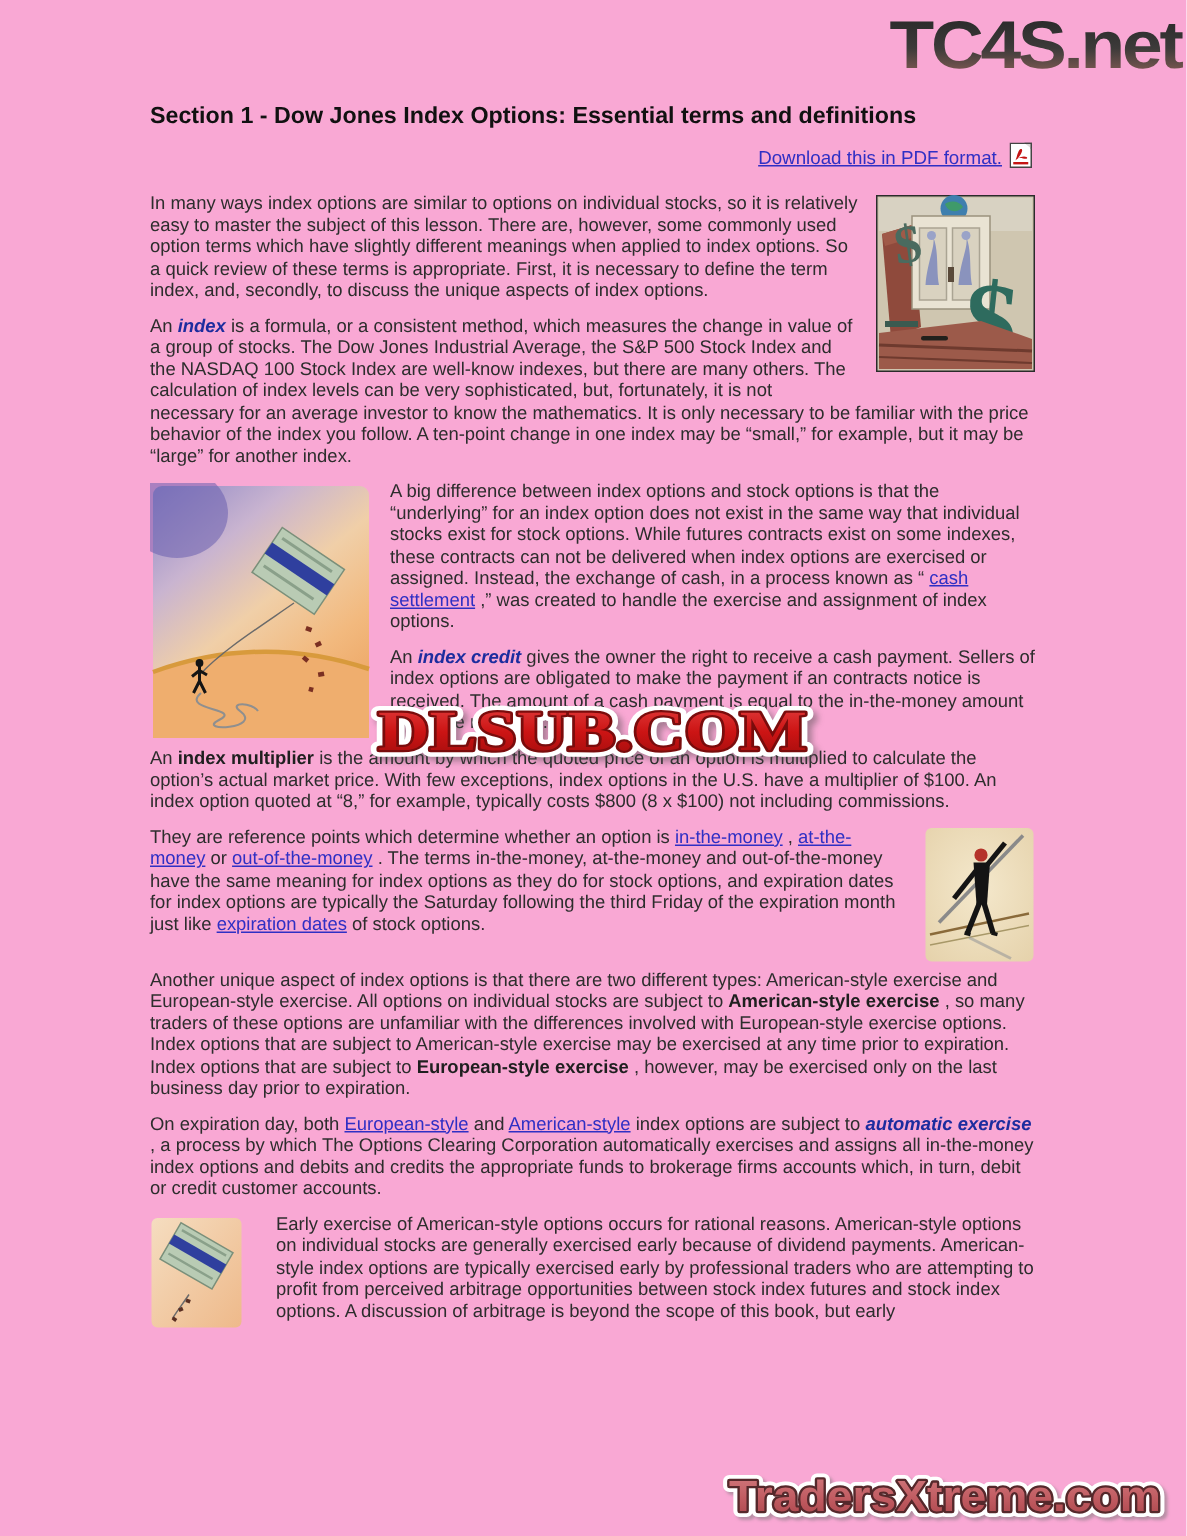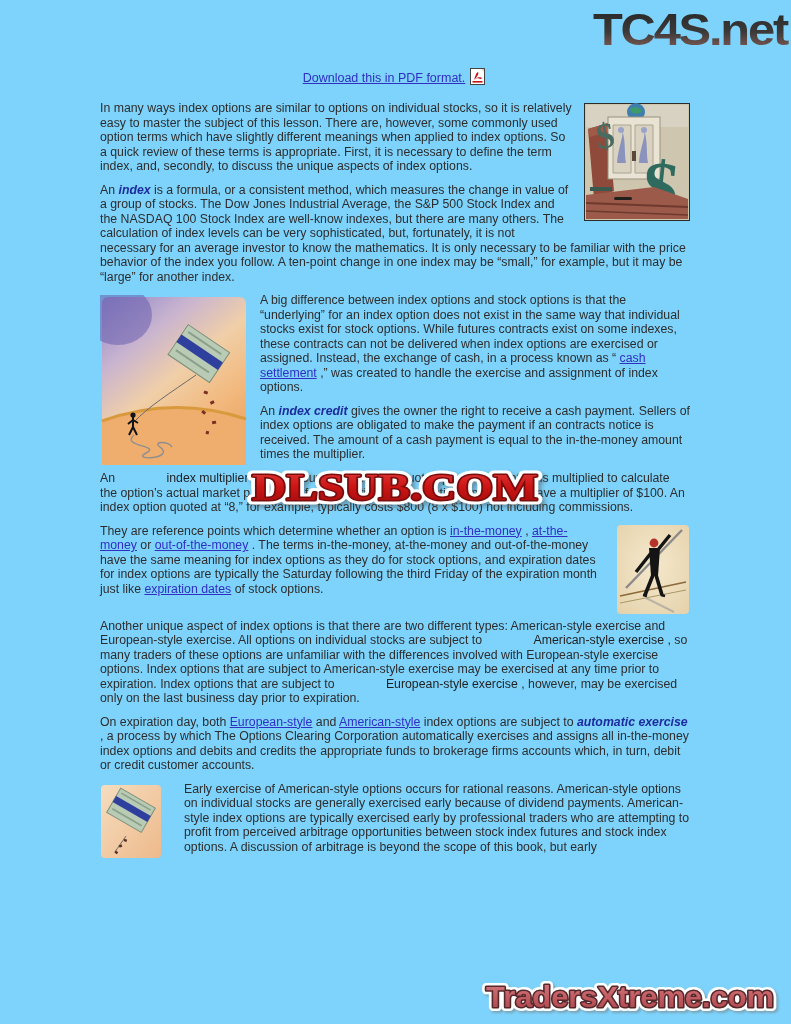--- a/index.html
+++ b/index.html
@@ -1,39 +1,39 @@
 <!DOCTYPE html>
 <html><head>
 <meta charset="utf-8">
 <style>
   html,body{margin:0;padding:0;background:#fff;}
   .page{
-    position:relative;width:791px;height:1024px;background:#7dd3fc;
+    position:relative;width:791px;height:1024px;background:#f9a8d4;
     font-family:"Liberation Sans","DejaVu Sans",sans-serif;
     color:#2d2d2d;overflow:hidden;
   }
   
   .logo-top{position:absolute;top:3px;right:1px;width:200px;height:52px;}
   
   .content{position:absolute;left:100px;top:68px;width:590px;}
   .content h1{
     font-size:15.5px;line-height:19px;font-weight:bold;color:#111;
     margin:0 0 8px 0;letter-spacing:0;
   }
-  .download-row{text-align:center;font-size:12.5px;line-height:17px;margin:0 2px 14px 0;}
+  .download-row{text-align:right;font-size:12.5px;line-height:17px;margin:0 2px 14px 0;}
   .download-row a{color:#2f2fc4;text-decoration:underline;cursor:pointer;}
   .pdf-icon{display:inline-block;width:15px;height:17px;vertical-align:-3px;margin-left:5px;}
   p.body{
     font-size:12.3px;line-height:14.5px;margin:0 0 9px 0;color:#2d2d2d;
   }
   .block{margin:0;}
   .block::after{content:"";display:block;clear:both;}
   a.link{color:#2f2fc4;text-decoration:underline;cursor:pointer;}
   a.termlink{color:#1c2c9e;font-weight:bold;text-decoration:none;cursor:pointer;font-style:italic;}
-  span.bold{font-weight:normal;color:#1f1f1f;margin-left:48px;}
+  span.bold{font-weight:bold;color:#1f1f1f;}
   
   .img-dollar{float:right;width:106px;height:118px;margin:2px 0 6px 10px;}
   .img-kite{float:left;width:148px;height:172px;margin:2px 12px 4px 0;}
   .img-rope{float:right;width:74px;height:91px;margin:0 0 4px 14px;}
   .img-smallkite{float:left;width:62px;height:75px;margin:2px 22px 4px 0;}
   svg{display:block;}
   
   .watermark-center{
     position:absolute;left:240px;top:464px;width:310px;height:46px;
     filter:drop-shadow(3px 3px 2px rgba(70,70,70,.45));
@@ -58,20 +58,21 @@
           <stop offset="0.55" stop-color="#3c3a39"></stop>
           <stop offset="1" stop-color="#96655c"></stop>
         </linearGradient>
       </defs>
       <text x="100" y="42" text-anchor="middle" font-family="Liberation Sans, sans-serif" font-size="45" font-weight="bold" letter-spacing="-2" fill="url(#tc4s-grad)" textLength="194" lengthAdjust="spacingAndGlyphs">TC4S.net</text>
     </svg>
   </div>
 
   <div class="content">
 
+    <h1>Section 1 - Dow Jones Index Options: Essential terms and definitions</h1>
 
     <div class="download-row">
       <a href="#">Download this in PDF format.</a><span class="pdf-icon"><svg width="15" height="17" viewBox="0 0 15 17">
           <rect x="0.5" y="0.5" width="14" height="16" fill="#ffffff" stroke="#444" stroke-width="1"></rect>
           <path d="M10,0.5 L14.5,0.5 L14.5,4" fill="#dcd8d8" stroke="#444" stroke-width="1"></path>
           <path d="M4,12 C5,9 6,5 7.3,4.4 C8.6,3.8 8.9,5.4 7.6,7.6 C6.5,9.5 5.3,11 4,12 Z" fill="#c41414"></path>
           <path d="M4.4,11.2 C7,9.4 10,8.8 11.4,9.7 C12.6,10.5 11.2,11.4 9,10.6 C7.2,10 5.5,10.4 4.4,11.2 Z" fill="#c41414"></path>
           <rect x="2.5" y="13" width="10" height="1.6" fill="#c41414"></rect>
         </svg></span>
     </div>

